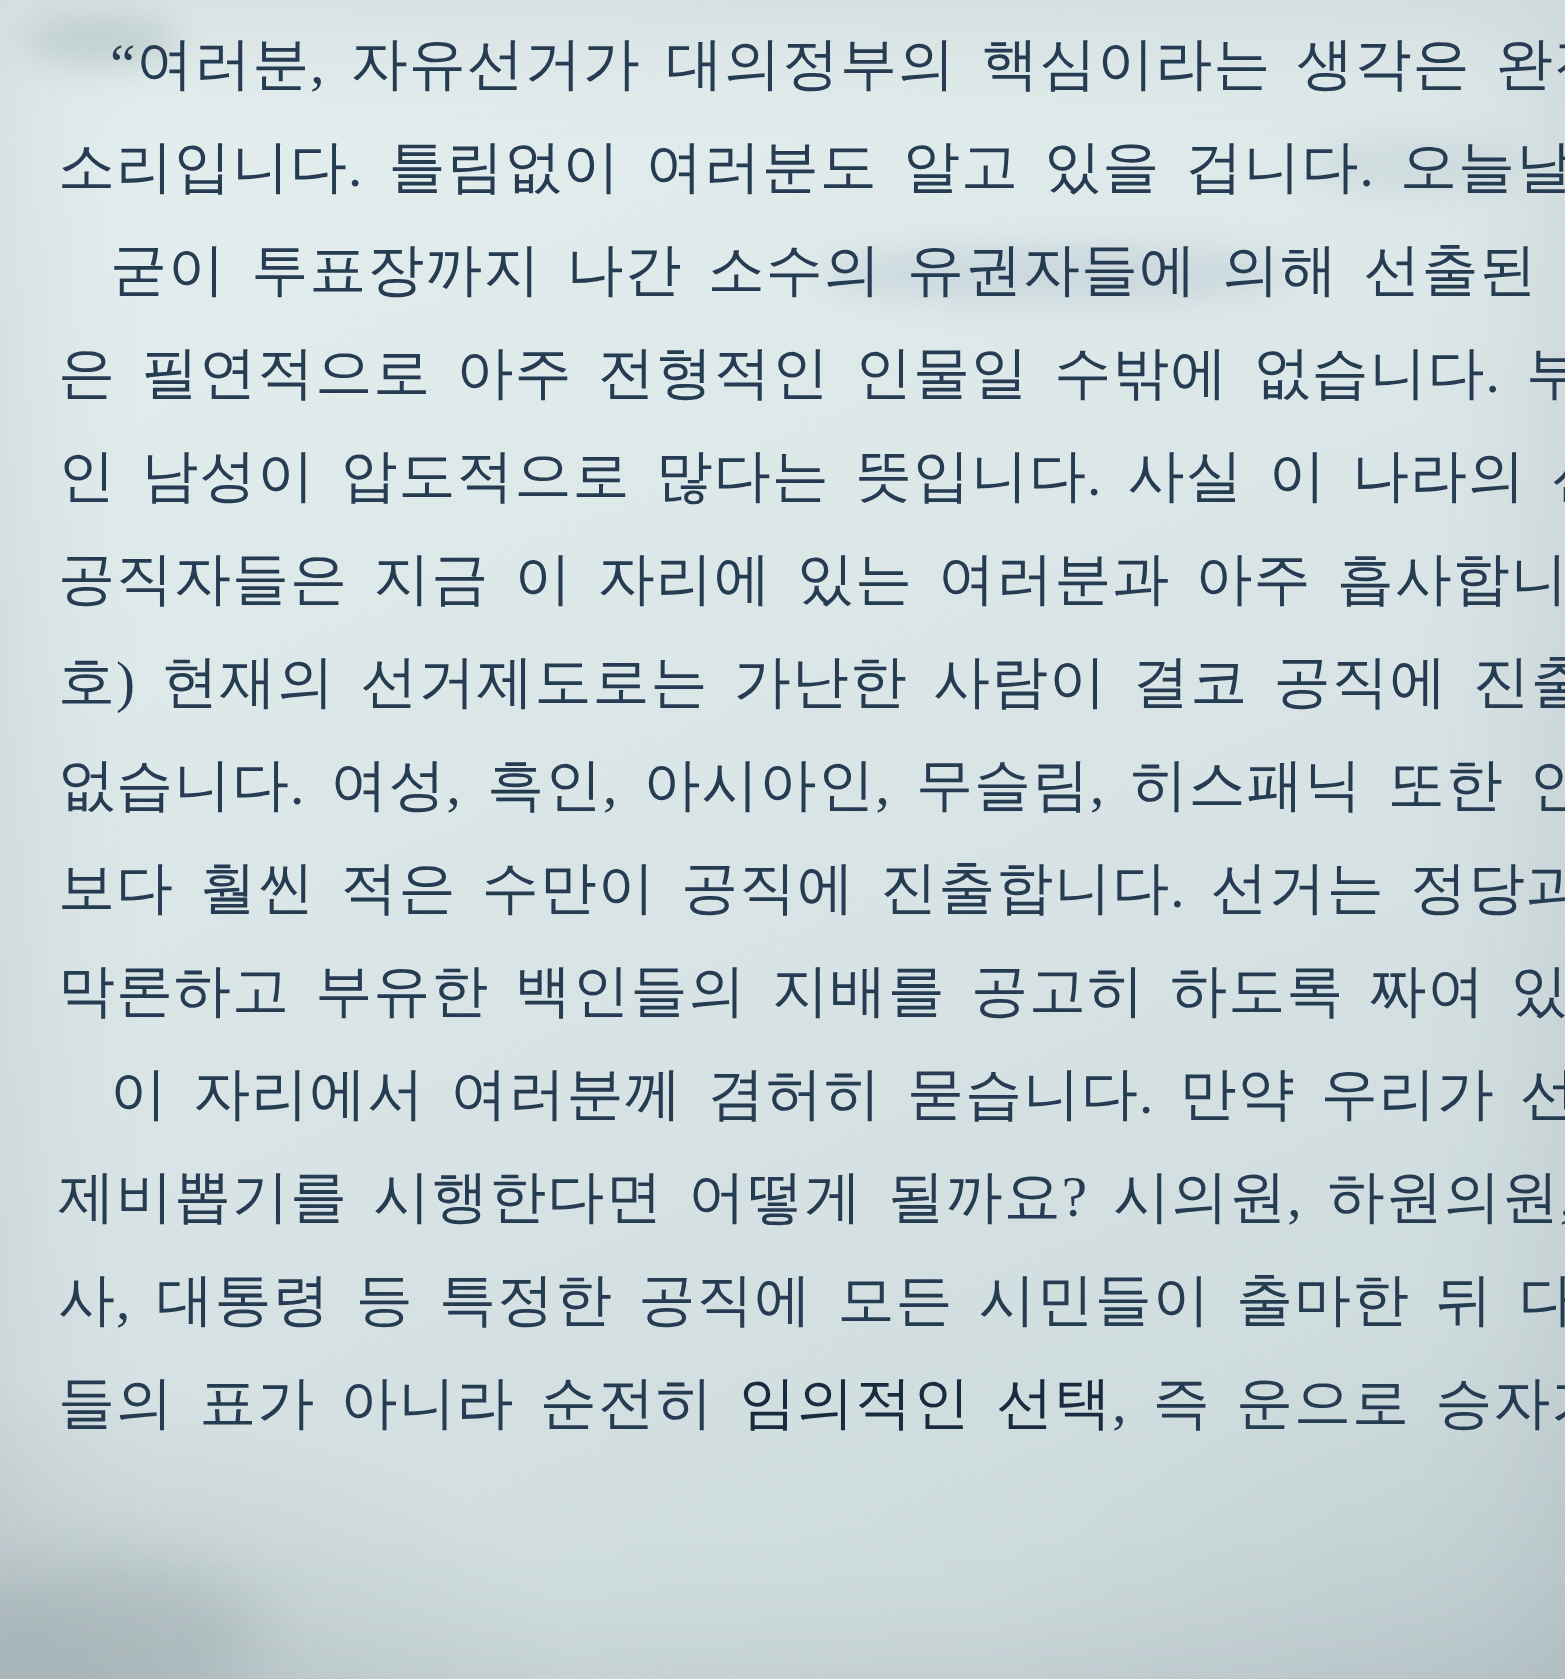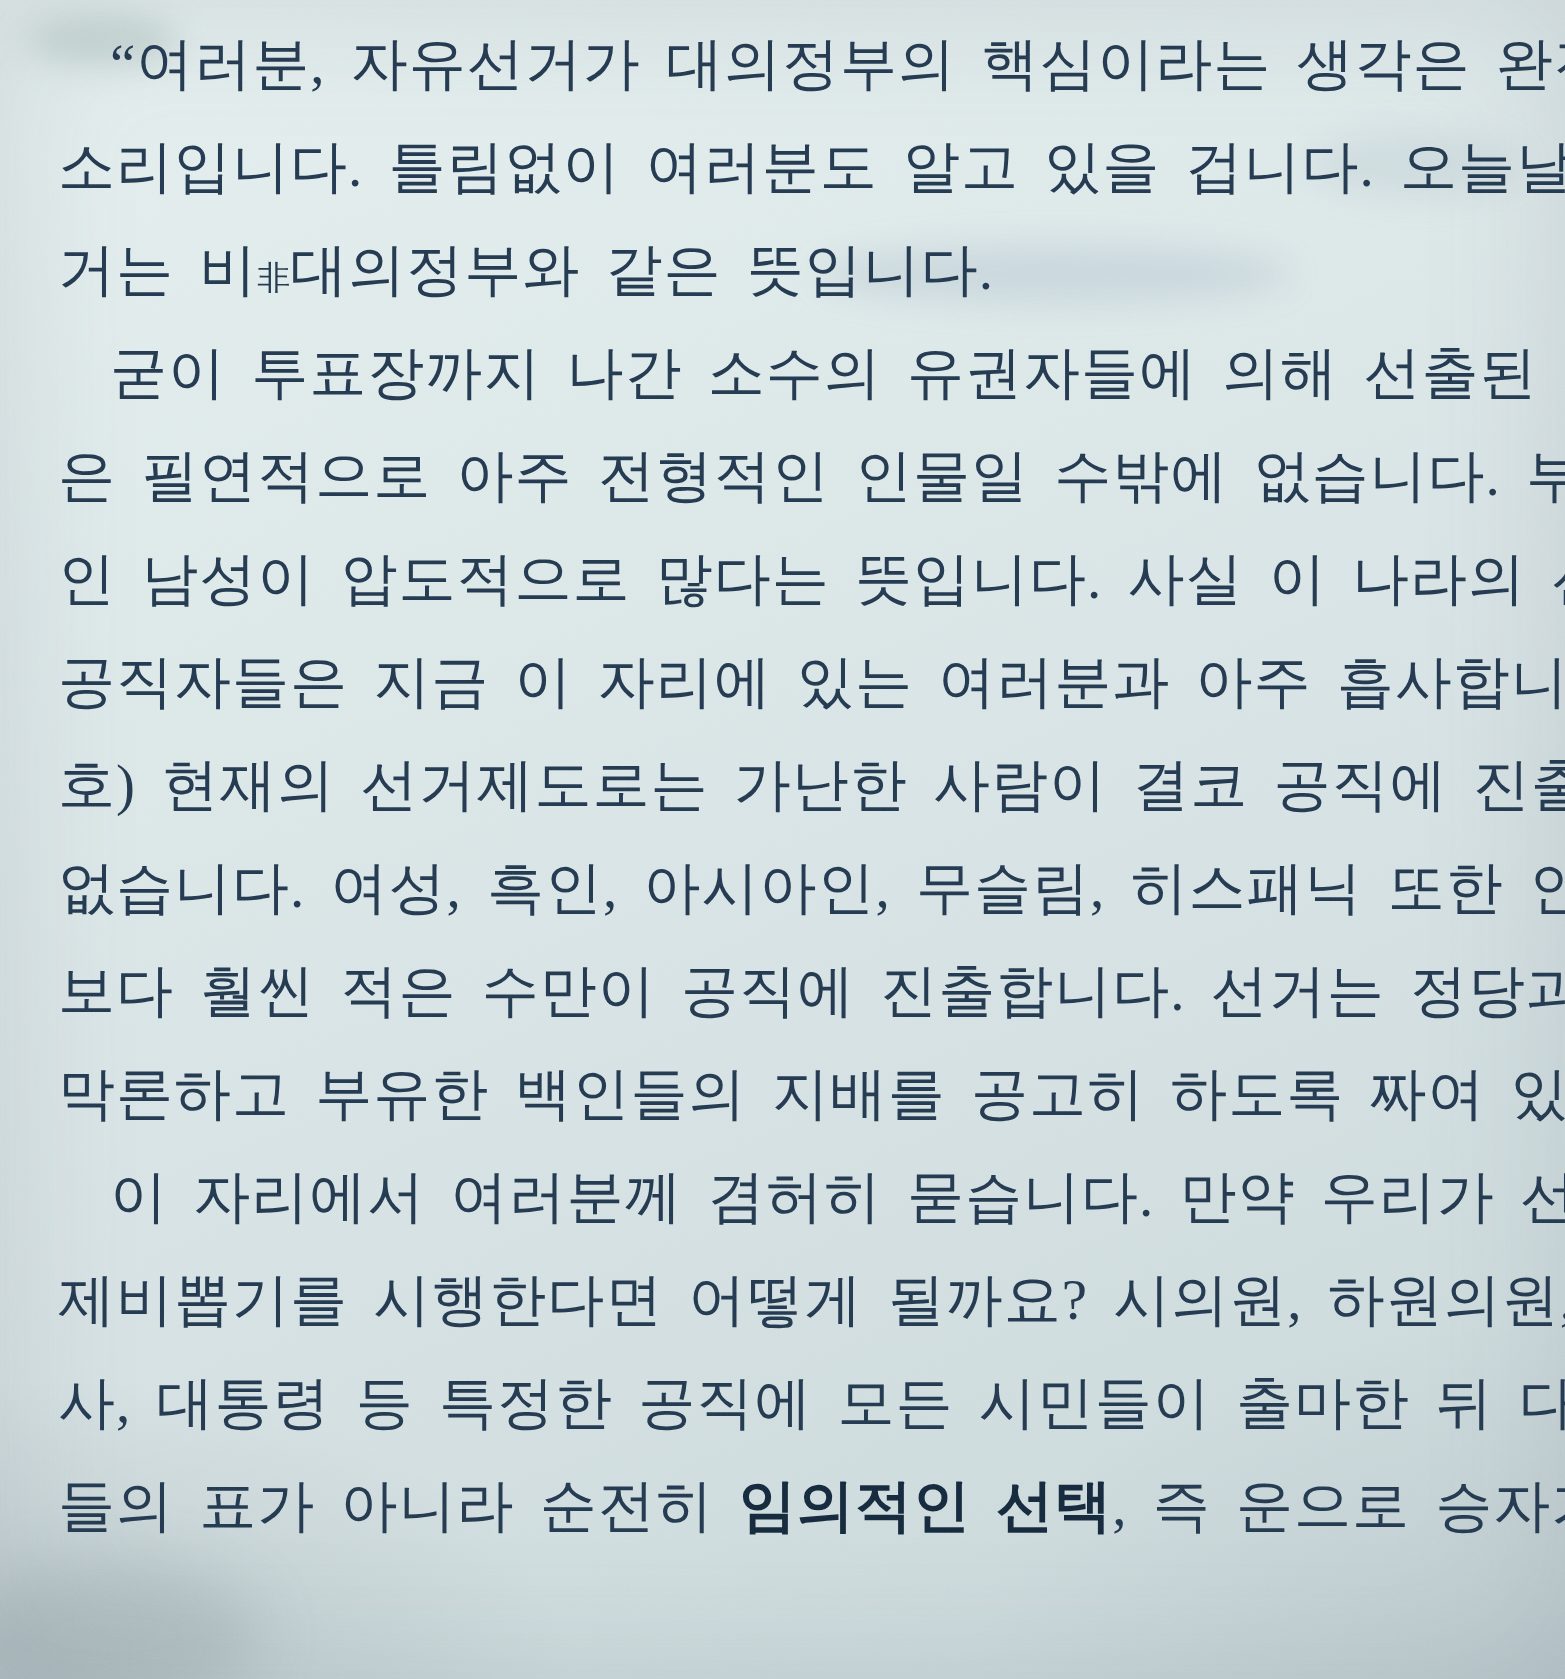--- a/index.html
+++ b/index.html
@@ -56,39 +56,38 @@
     text-align-last: justify;
     text-rendering: optimizeLegibility;
   }
   .line.para-start { text-indent: 52px; }
   .line.para-end   { text-align-last: left; }
   .hanja {
     font-size: 0.58em;
     letter-spacing: 0;
   }
   .bold {
-    font-weight: bold;
+    font-weight: normal;
     color: var(--ink-bold, #15283c);
   }
 </style>
 </head>
 <body>
 
 <div class="page">
 
   <div class="ghost g1"></div>
   <div class="ghost g2"></div>
   <div class="ghost g3"></div>
   <div class="ghost g4"></div>
 
   <div class="text-block">
 
     <p class="line para-start"><span>“여러분, 자유선거가 대의정부의 핵심이라는 생각은 완전히 헛</span></p>
     <p class="line"><span>소리입니다. 틀림없이 여러분도 알고 있을 겁니다. 오늘날 자유선</span></p>
-    <p class="line para-end"><span>거는 비</span><span class="hanja">非</span><span>대의정부와 같은 뜻입니다.</span></p>
 
     <p class="line para-start"><span>굳이 투표장까지 나간 소수의 유권자들에 의해 선출된 사람들</span></p>
     <p class="line"><span>은 필연적으로 아주 전형적인 인물일 수밖에 없습니다. 부유한 백</span></p>
     <p class="line"><span>인 남성이 압도적으로 많다는 뜻입니다. 사실 이 나라의 선출된</span></p>
     <p class="line"><span>공직자들은 지금 이 자리에 있는 여러분과 아주 흡사합니다. (환</span></p>
     <p class="line"><span>호) 현재의 선거제도로는 가난한 사람이 결코 공직에 진출할 수</span></p>
     <p class="line"><span>없습니다. 여성, 흑인, 아시아인, 무슬림, 히스패닉 또한 인구 비중</span></p>
     <p class="line"><span>보다 훨씬 적은 수만이 공직에 진출합니다. 선거는 정당과 강령을</span></p>
     <p class="line para-end"><span>막론하고 부유한 백인들의 지배를 공고히 하도록 짜여 있습니다.</span></p>
 

